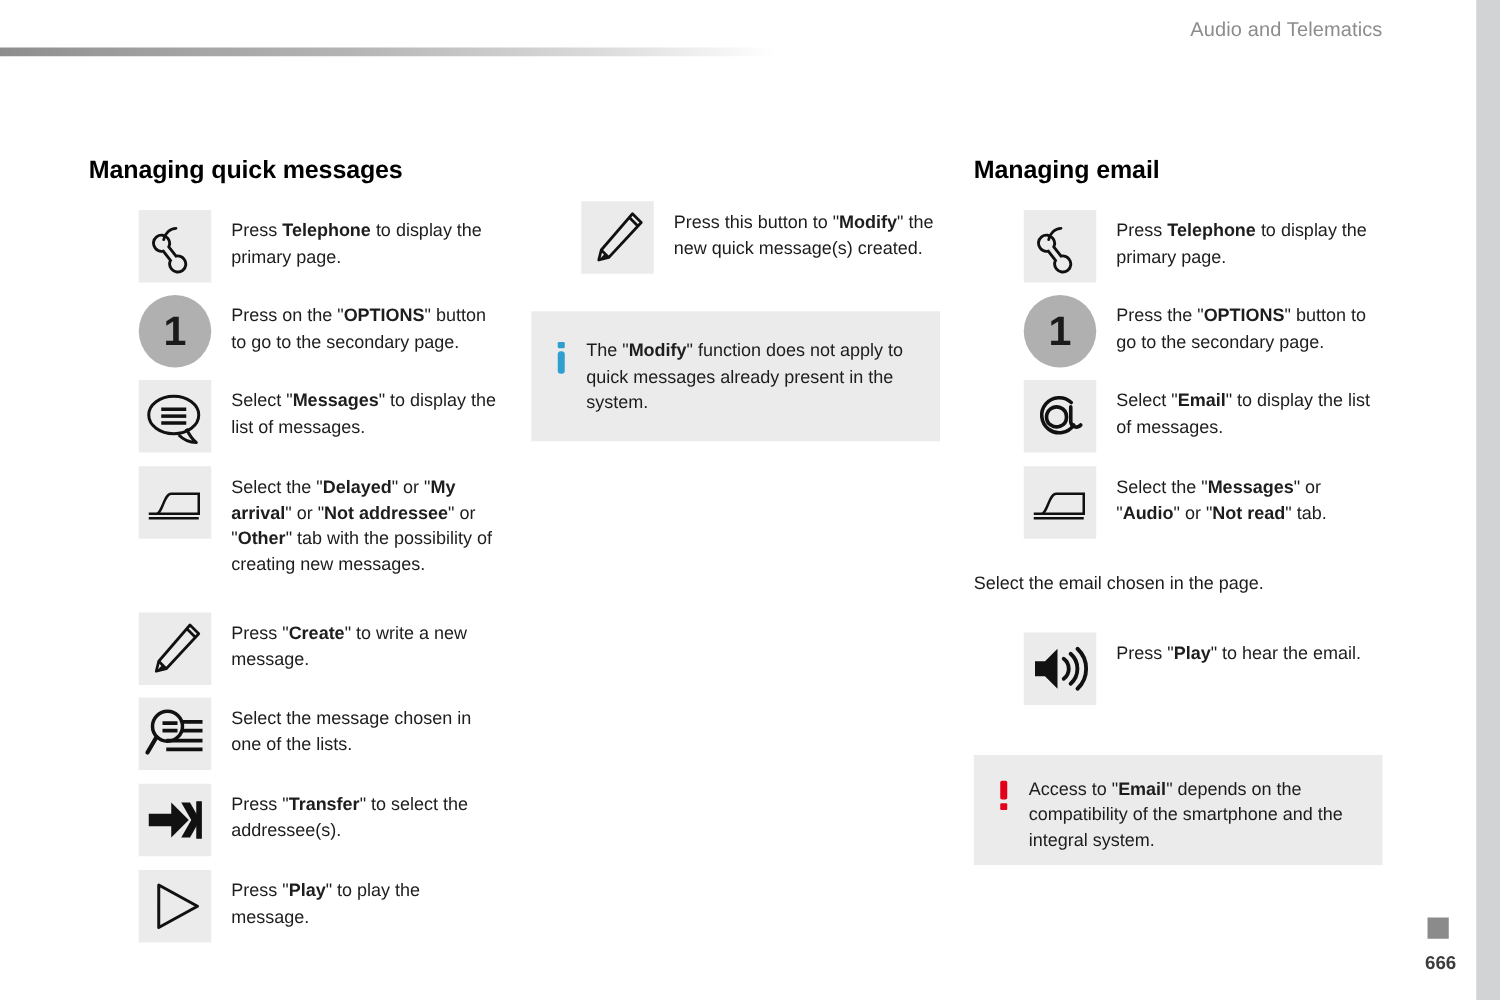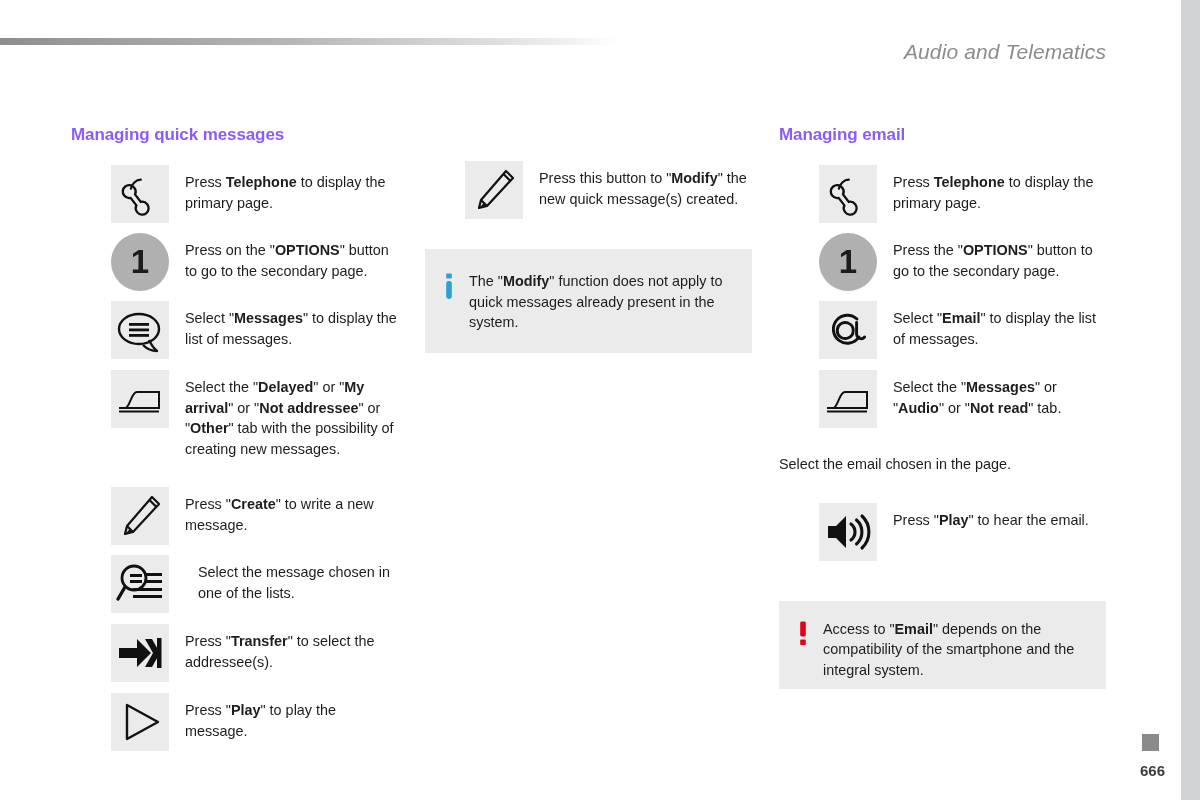--- a/index.html
+++ b/index.html
@@ -21,26 +21,25 @@
     position: absolute;
     left: 0;
     top: 38px;
     width: 620px;
     height: 7px;
     background: linear-gradient(to right, #8d8d8d 0%, #9a9a9a 12%, #b4b4b4 45%, #dcdcdc 78%, #ffffff 100%);
   }
   .header-title {
     position: absolute;
     right: 94px;
-    top: 40px;
-    font-size: 21px;
+    top: 16px;
+    font-size: 16px;
     color: #8c8c8c;
     letter-spacing: .1px;
     white-space: nowrap;
-    font-style: italic;
   }
 
   
   .edge-strip {
     position: absolute;
     right: 0;
     top: 0;
     width: 19px;
     height: 800px;
     background: #d2d3d5;
@@ -67,23 +66,23 @@
   
   .col {
     position: absolute;
     top: 125px;
   }
   .col-1 { left: 71px;  width: 330px; }
   .col-2 { left: 425px; width: 330px; }
   .col-3 { left: 779px; width: 330px; }
 
   .section-title {
-    font-size: 17px;
+    font-size: 20px;
     font-weight: bold;
-    color: #8b5cf6;
+    color: #000000;
     margin: 0 0 20px 0;
     letter-spacing: -0.1px;
   }
 
   
   .step {
     display: flex;
     align-items: flex-start;
     margin-left: 40px;
   }
@@ -210,21 +209,21 @@
           <path d="M41 10 L48 17 L22 45 L14 47 L16 39 Z" fill="none" stroke="#111" stroke-width="2.2" stroke-linejoin="round"></path>
           <path d="M38.5 13 L45.5 20" stroke="#111" stroke-width="2.2"></path>
           <path d="M16 39 L22 45" stroke="#111" stroke-width="2.2"></path>
           <path d="M14.6 46.4 L18.6 42.2 L20.8 44.6 Z" fill="#111"></path>
         </g>
       </svg>
     </div>
     <div class="step-text"><span>Press "<b>Create</b>" to write a new message.</span></div>
   </div>
 
-  <div class="step" style="margin-bottom:11px;gap:13px;">
+  <div class="step" style="margin-bottom:11px;">
     <div class="step-icon">
       <svg class="glyph" viewBox="0 0 58 58">
         <circle cx="23" cy="23" r="12" fill="none" stroke="#111" stroke-width="2.8"></circle>
         <path d="M14 32 L7 44" stroke="#111" stroke-width="3.4" stroke-linecap="round"></path>
         <rect x="19" y="19" width="12" height="3" fill="#111"></rect>
         <rect x="19" y="25" width="12" height="3" fill="#111"></rect>
         <rect x="34" y="18" width="17" height="3" fill="#111"></rect>
         <rect x="34" y="25" width="17" height="3" fill="#111"></rect>
         <rect x="22" y="33" width="29" height="3" fill="#111"></rect>
         <rect x="22" y="40" width="29" height="3" fill="#111"></rect>

